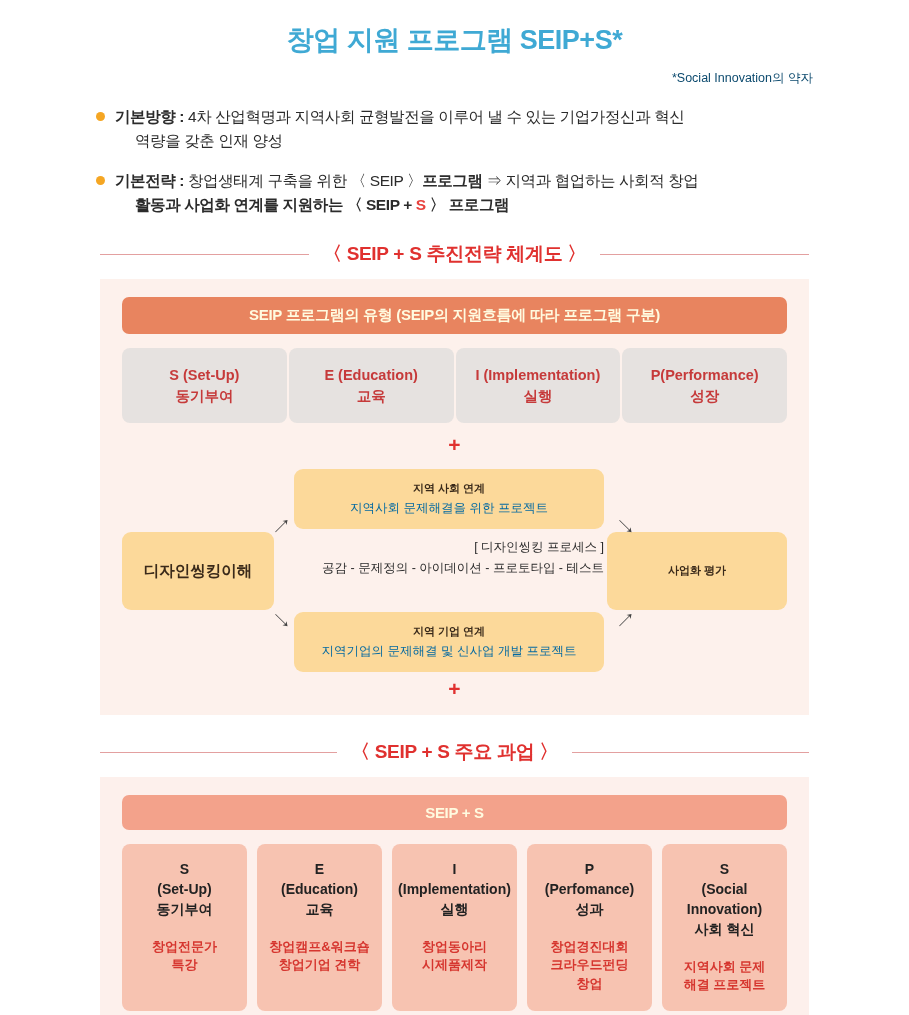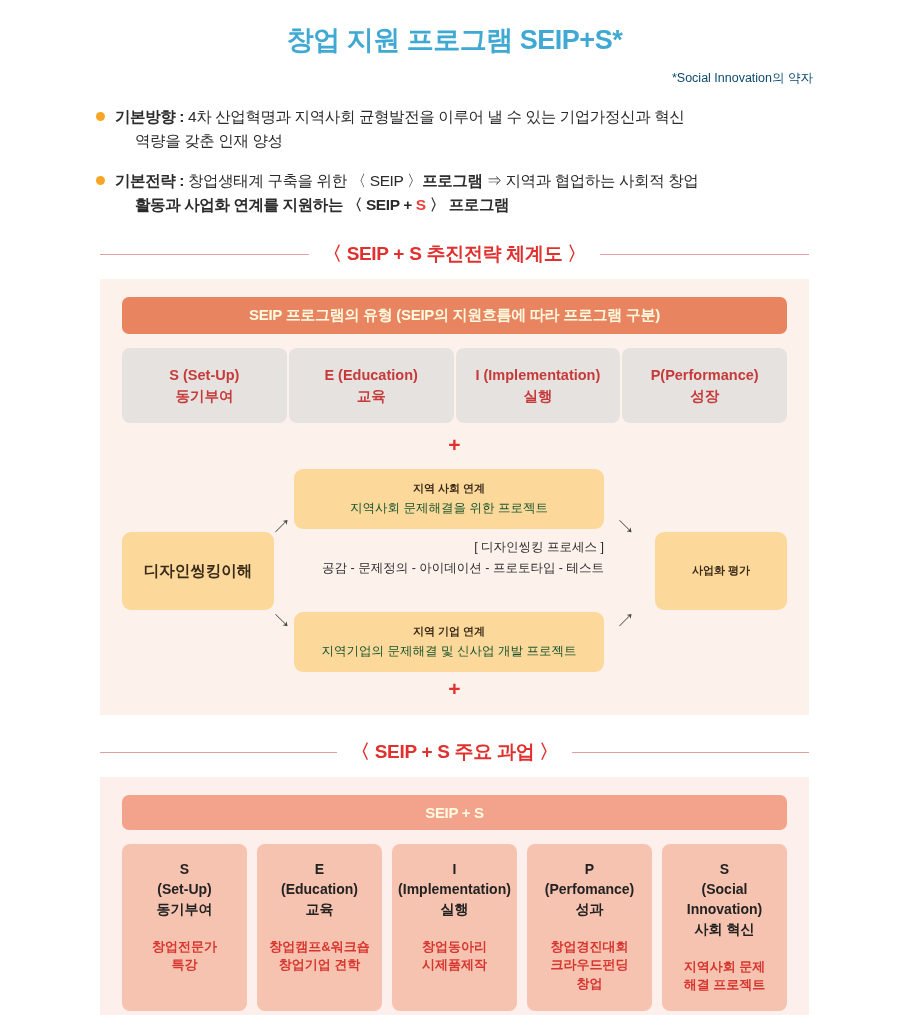--- a/index.html
+++ b/index.html
@@ -161,31 +161,31 @@
     justify-content: center;
     line-height: 1.4;
   }
   .ybox .t1 {
     font-size: 11px;
     font-weight: bold;
     color: #3a2a1a;
   }
   .ybox .t2 {
     font-size: 12.5px;
-    color: #14532d;
+    color: #0369a1;
     margin-top: 3px;
   }
   #dt-left {
     left: 0; top: 63px;
     width: 152px; height: 78px;
   }
   #dt-left .t1 { font-size: 15.5px; }
   #dt-right {
     right: 0; top: 63px;
-    width: 132px; height: 78px;
+    width: 180px; height: 78px;
   }
   #dt-top {
     left: 172px; top: 0;
     width: 310px; height: 60px;
   }
   #dt-bottom {
     left: 172px; top: 143px;
     width: 310px; height: 60px;
   }
   .dt-center {

